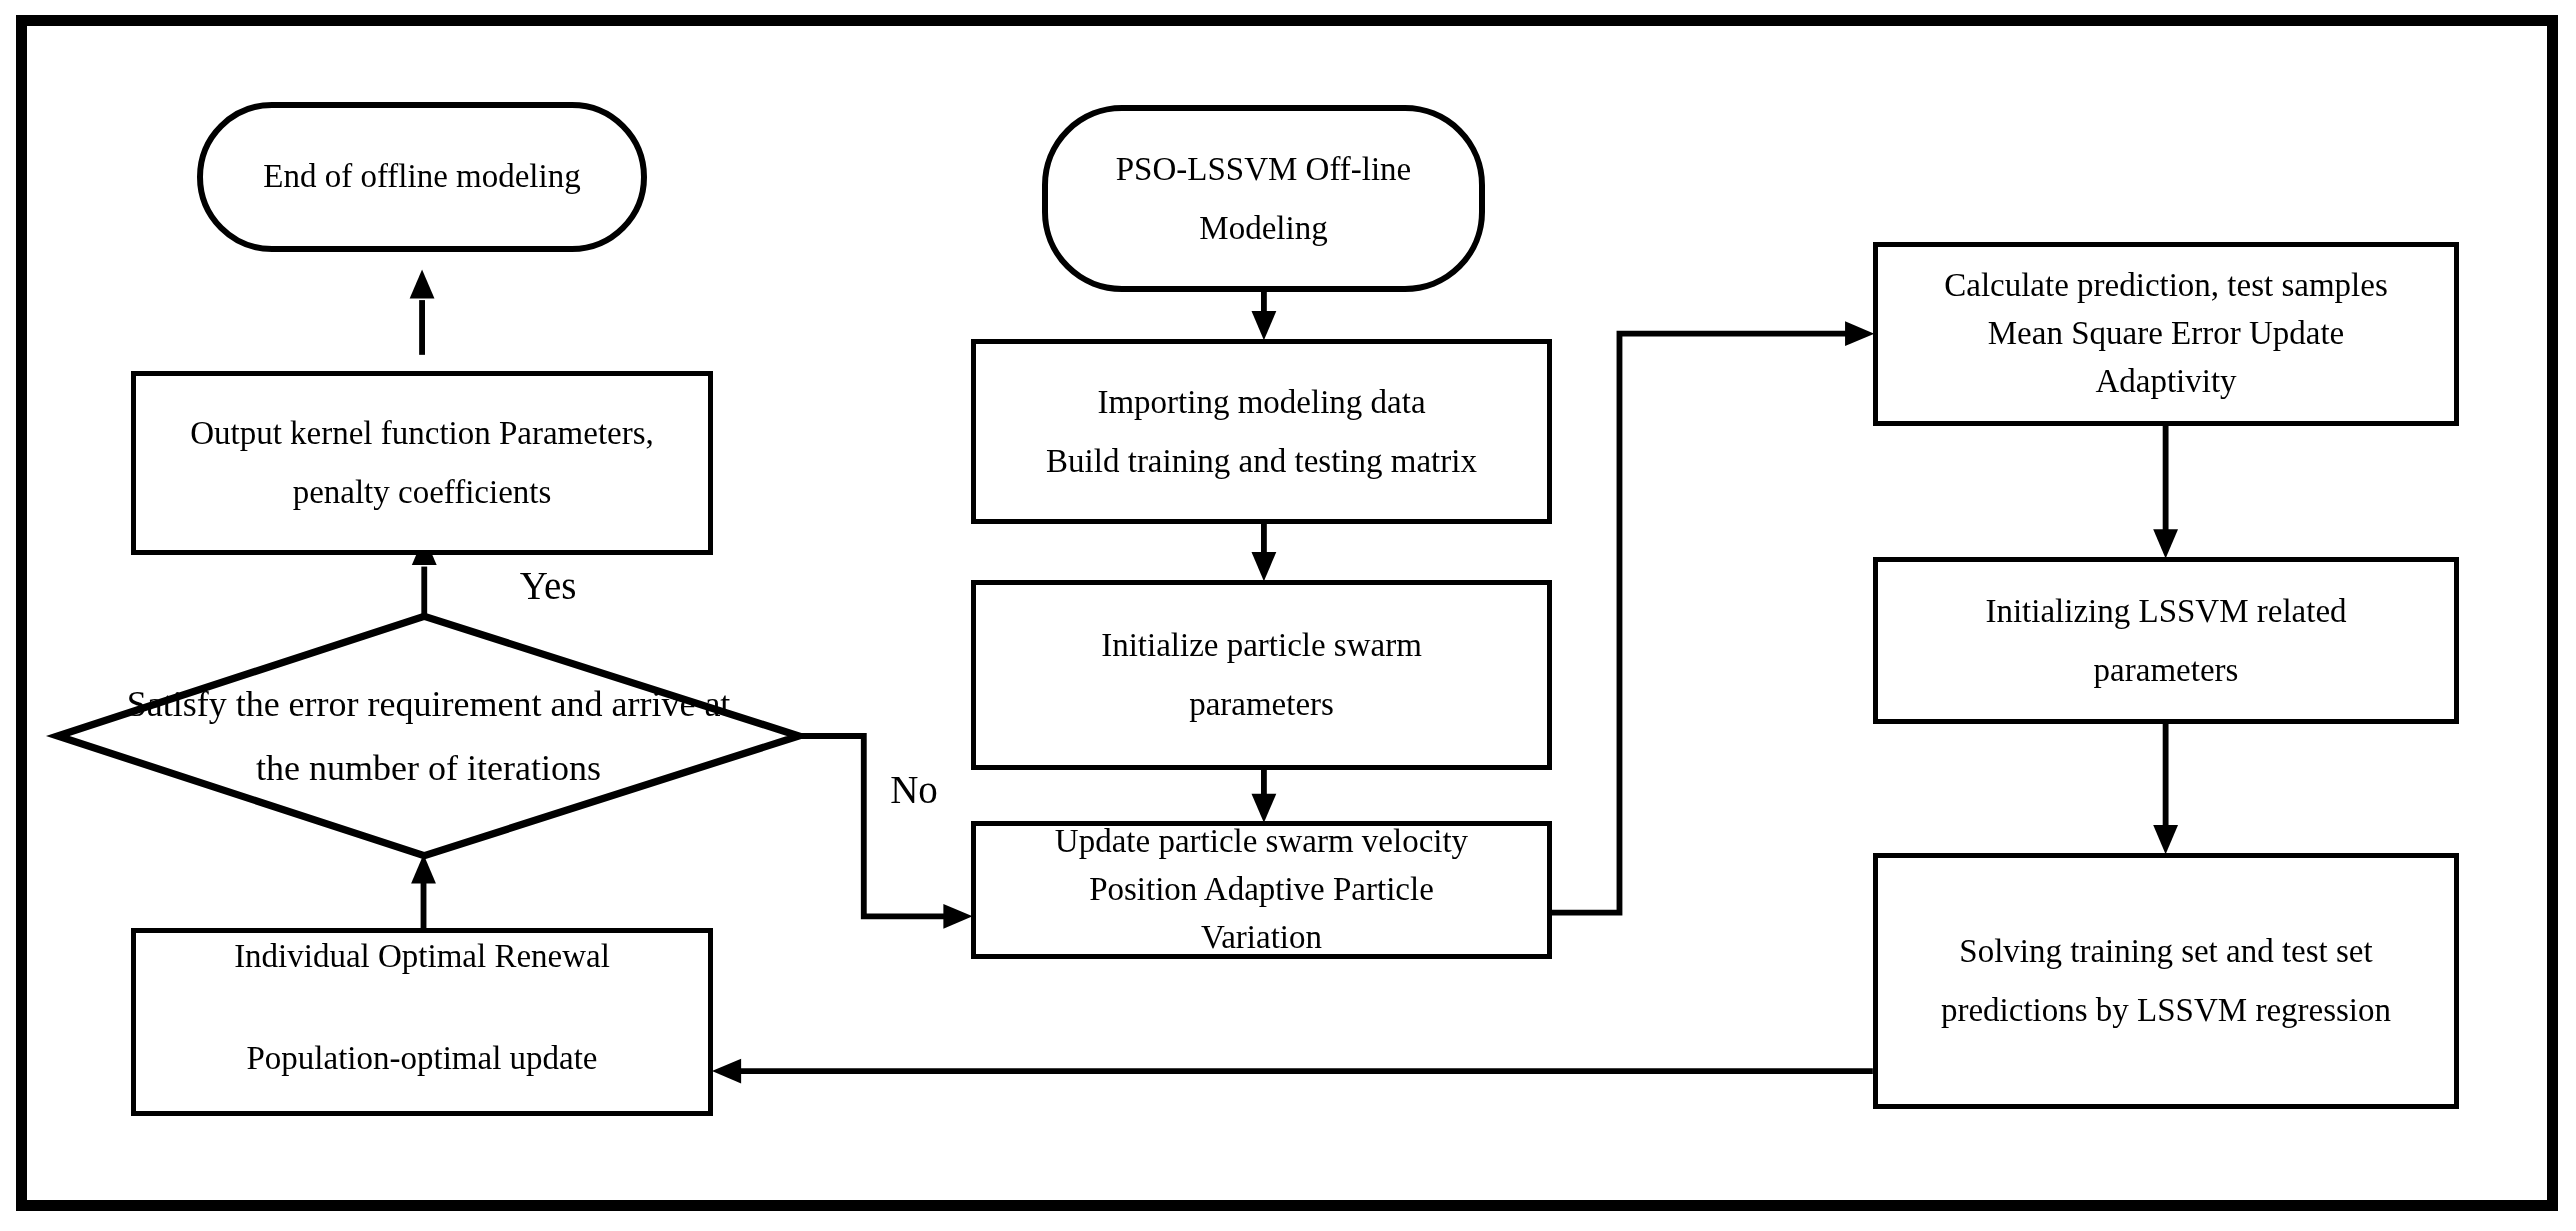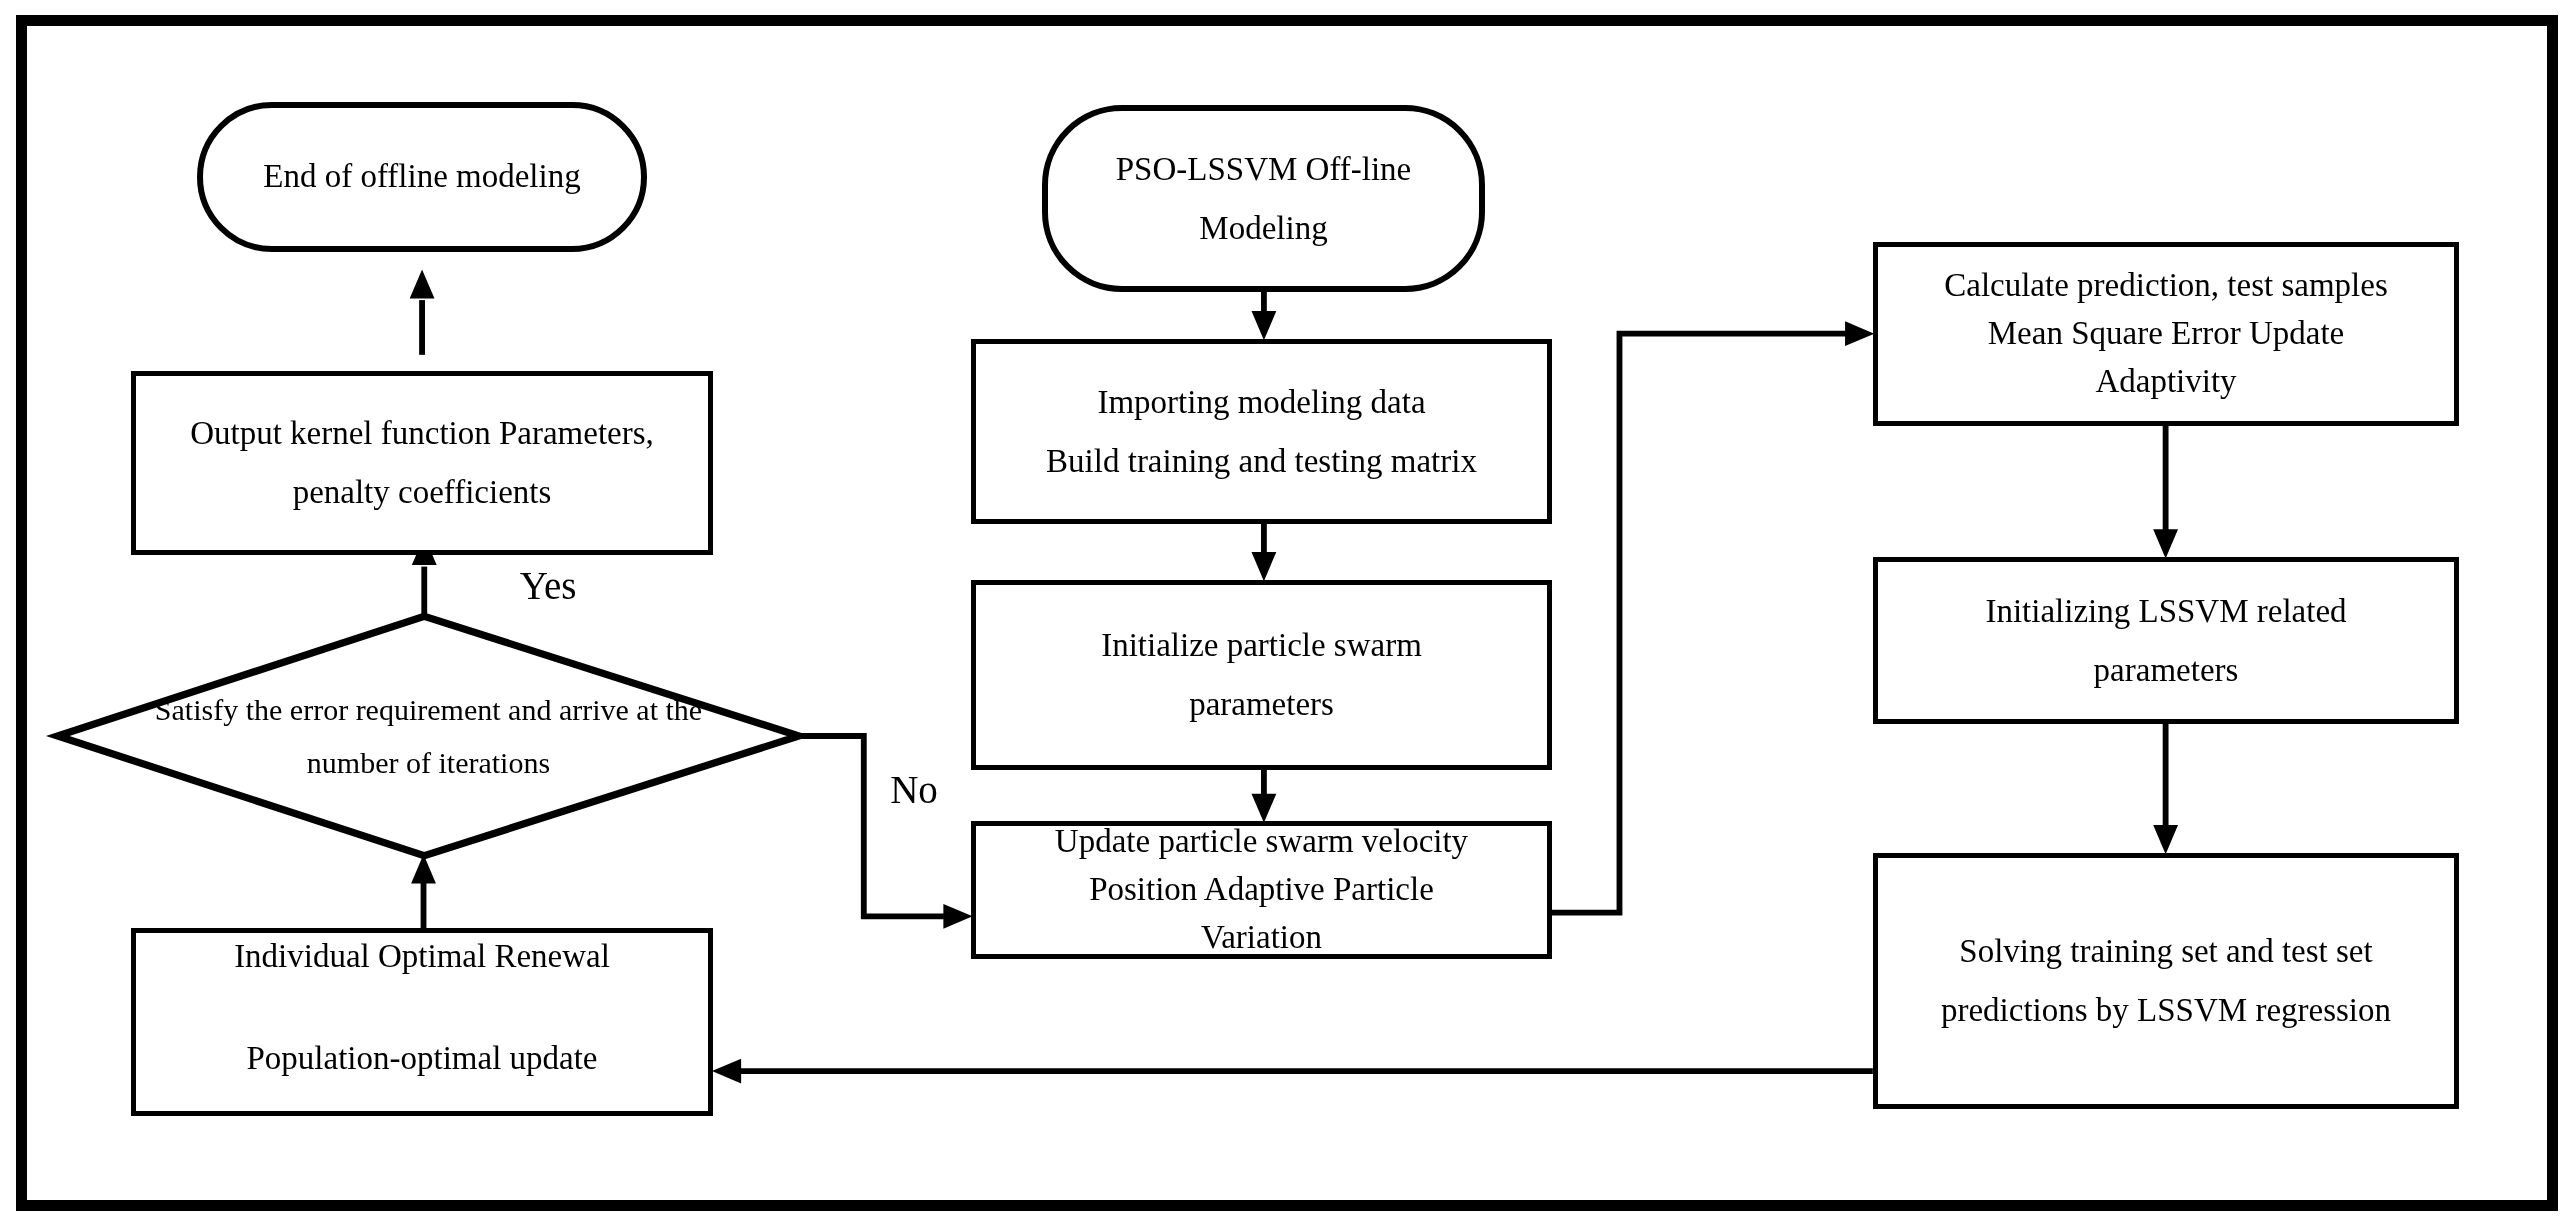--- a/index.html
+++ b/index.html
@@ -43,21 +43,21 @@
   .terminator {
     border-width: 6.6px;
     border-radius: 88px;
   }
   .decision-label {
     position: absolute;
     display: flex;
     align-items: center;
     justify-content: center;
     text-align: center;
-    font-size: 30px;
+    font-size: 36px;
     background: transparent;
   }
   .split {
     flex-direction: column;
     justify-content: space-between;
     padding-bottom: 28px;
   }
   .edge-label {
     position: absolute;
     font-size: 39px;

